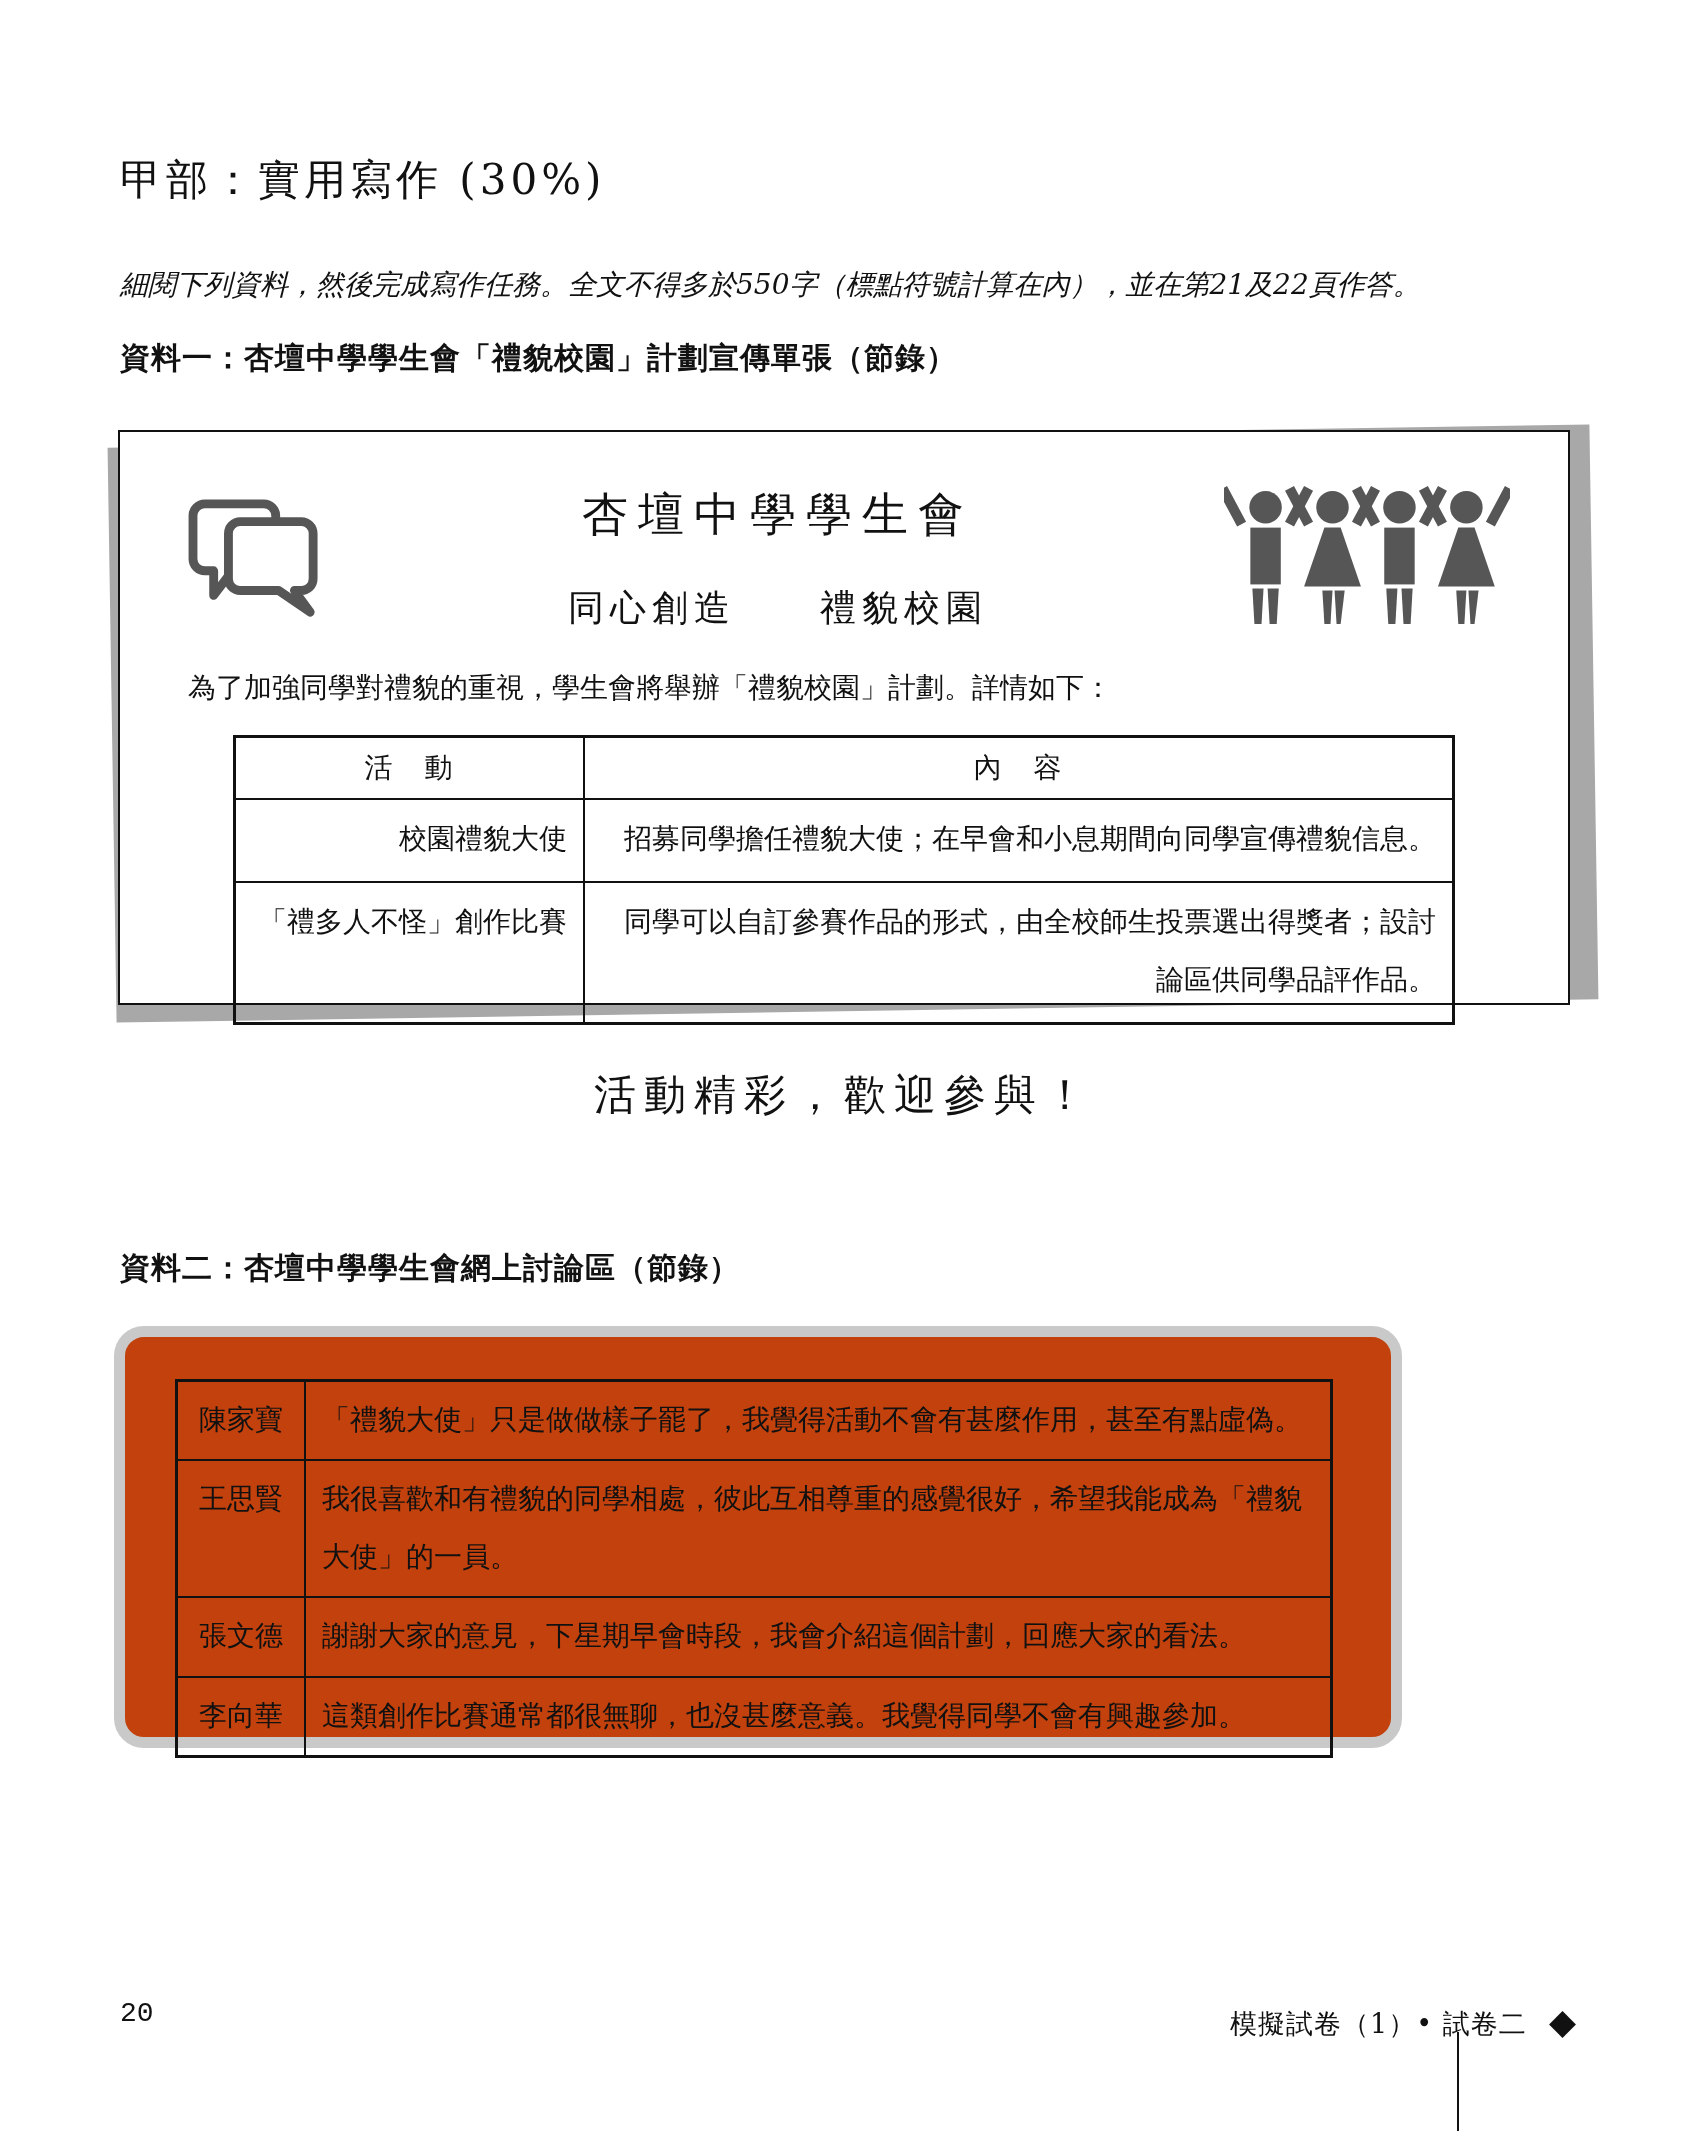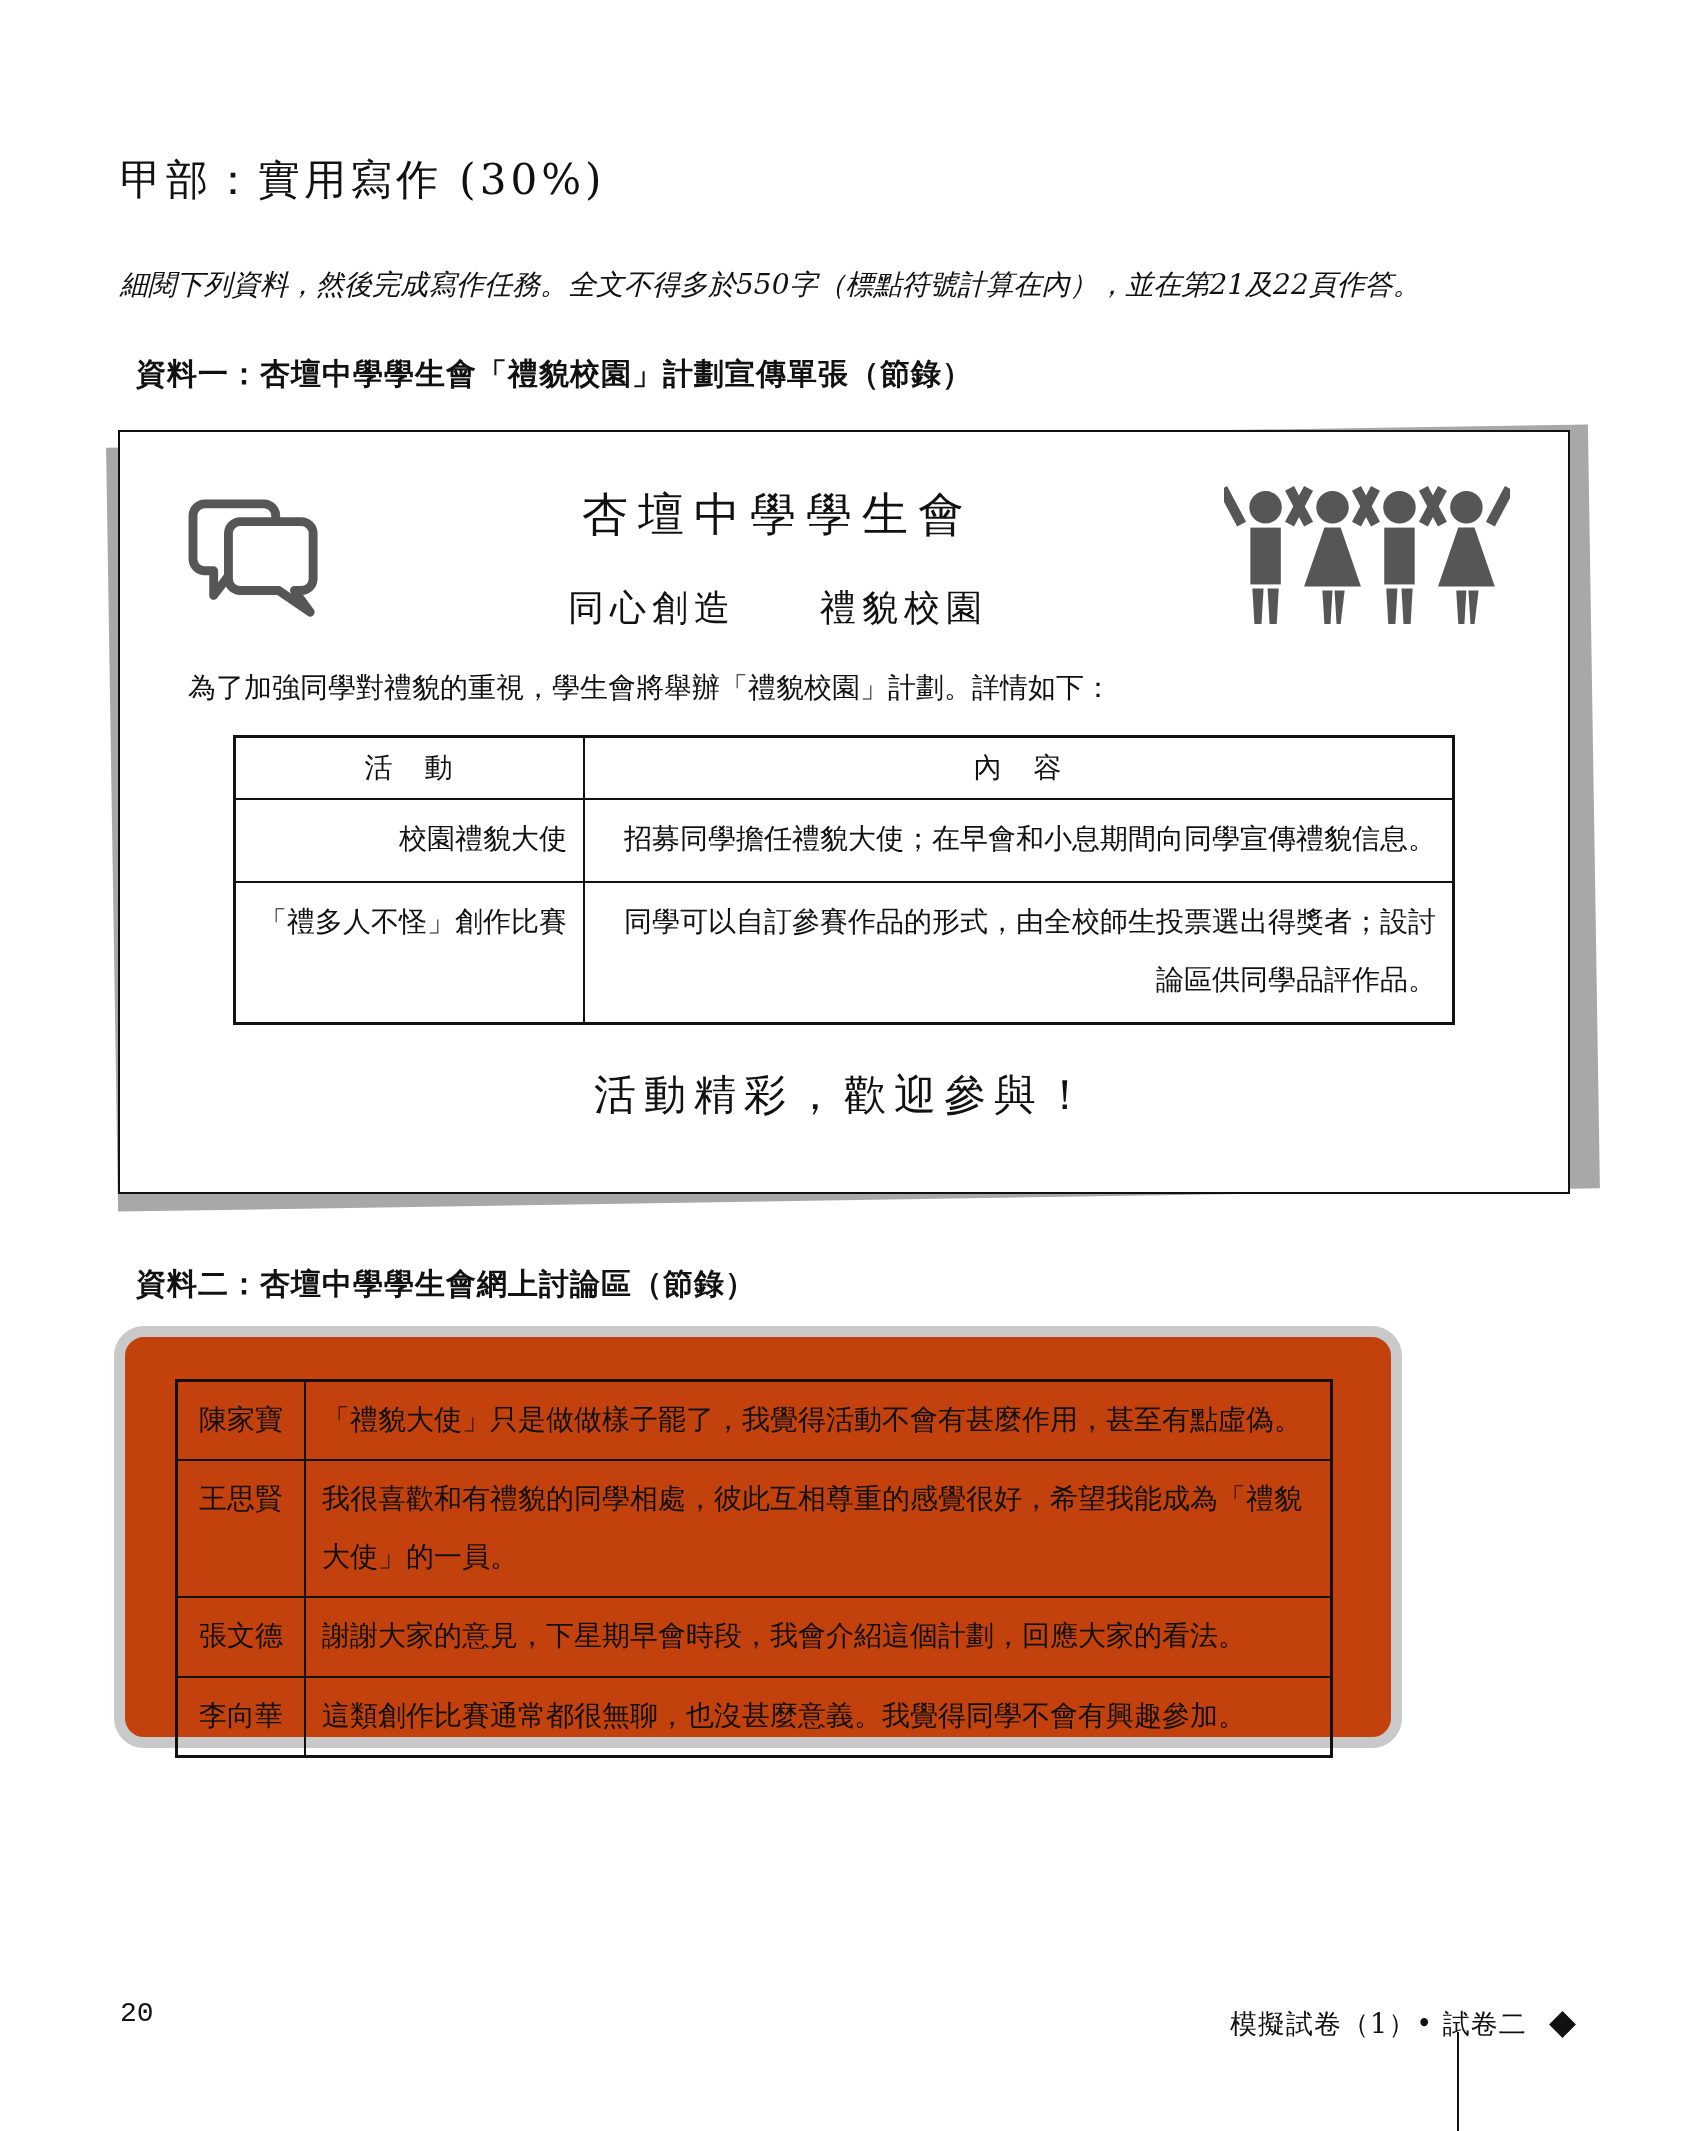--- a/index.html
+++ b/index.html
@@ -14,28 +14,28 @@
   
   .section-title{
     position:absolute;left:120px;top:152px;margin:0;
     font-size:42px;font-weight:normal;letter-spacing:4px;
   }
   .instructions{
     position:absolute;left:120px;top:264px;margin:0;width:1470px;
     font-size:28px;line-height:1.5;font-style:italic;
   }
   .src-heading{
-    position:absolute;left:120px;margin:16px;
+    position:absolute;left:120px;margin:0;
     font-size:30px;font-weight:bold;letter-spacing:1px;
   }
   .src1{top:338px;}
   .src2{top:1248px;}
 
   
-  .flyer-wrap{position:absolute;left:118px;top:430px;width:1452px;height:764px;}
+  .flyer-wrap{position:absolute;left:118px;top:430px;width:1452px;height:575px;}
   .flyer-shadow{
     position:absolute;left:-6px;top:6px;right:-24px;bottom:-6px;
     background:#a8a8a8;transform:rotate(-0.9deg);
   }
   .flyer-box{
     position:absolute;inset:0;background:#ffffff;border:2px solid #111;
     padding:34px 54px;box-sizing:border-box;
   }
   .flyer-header{display:flex;align-items:flex-start;}
   .bubbles-icon{width:150px;height:128px;margin:28px 0 0 8px;flex:none;}

